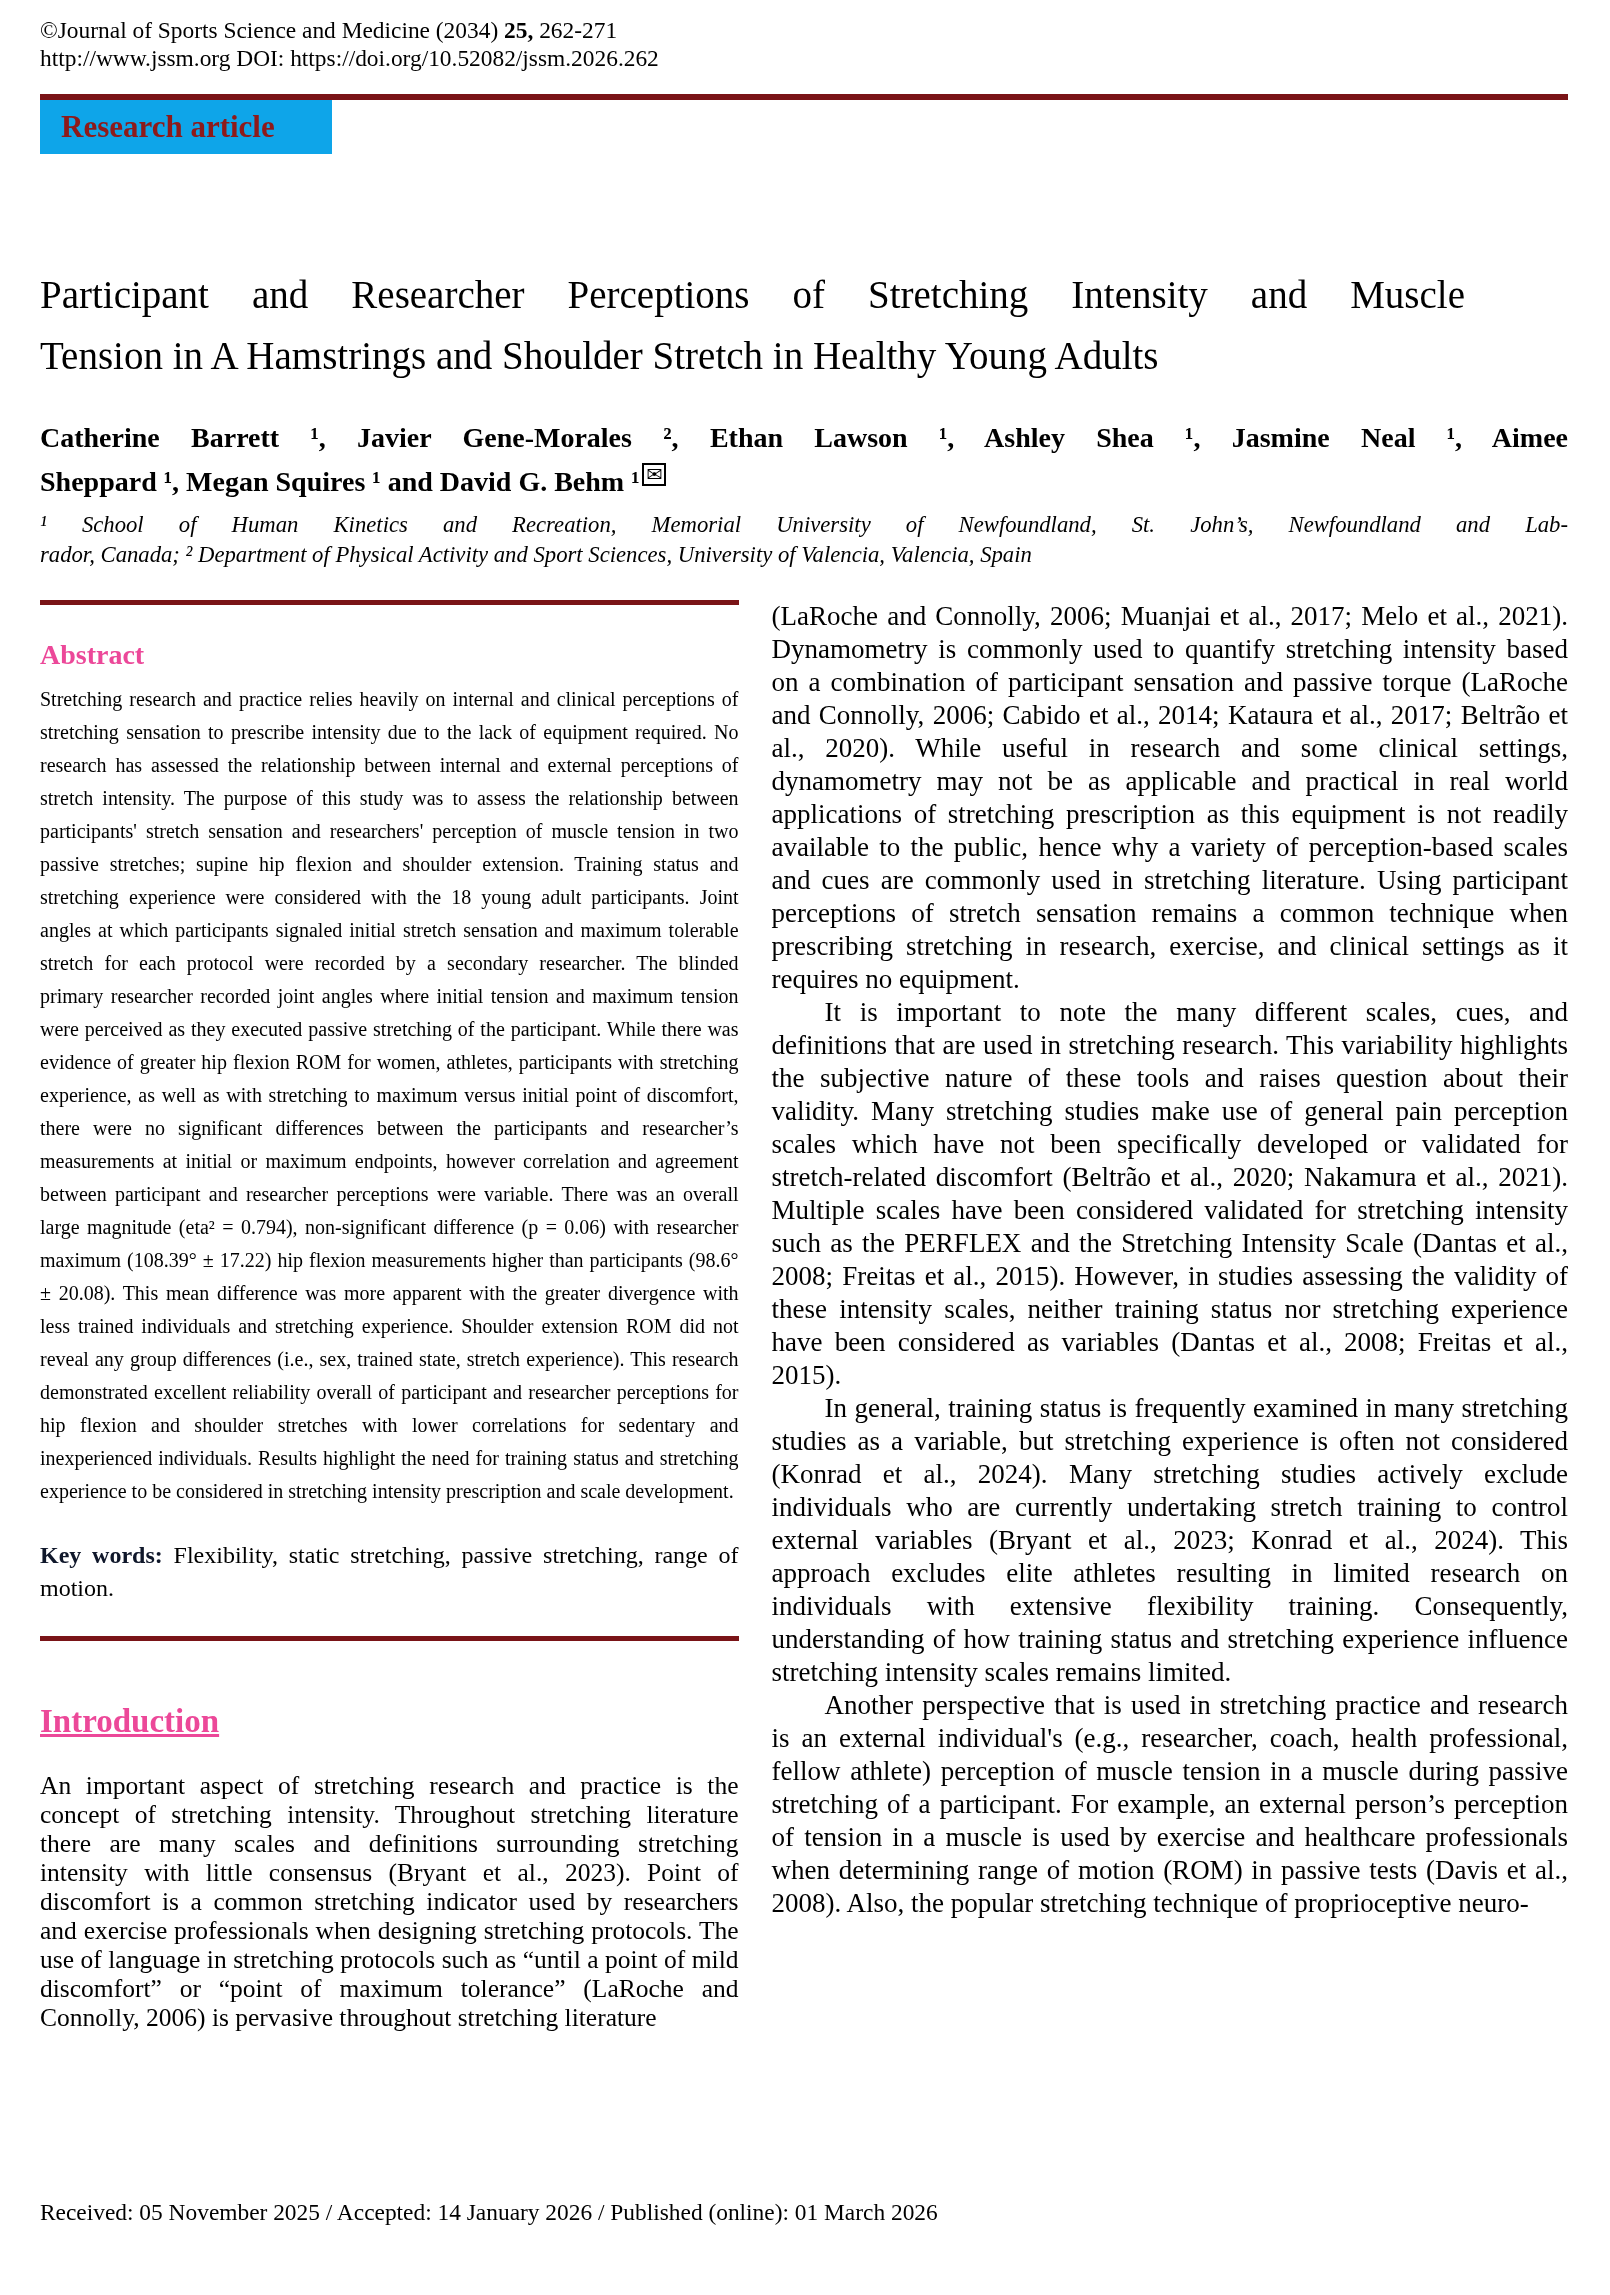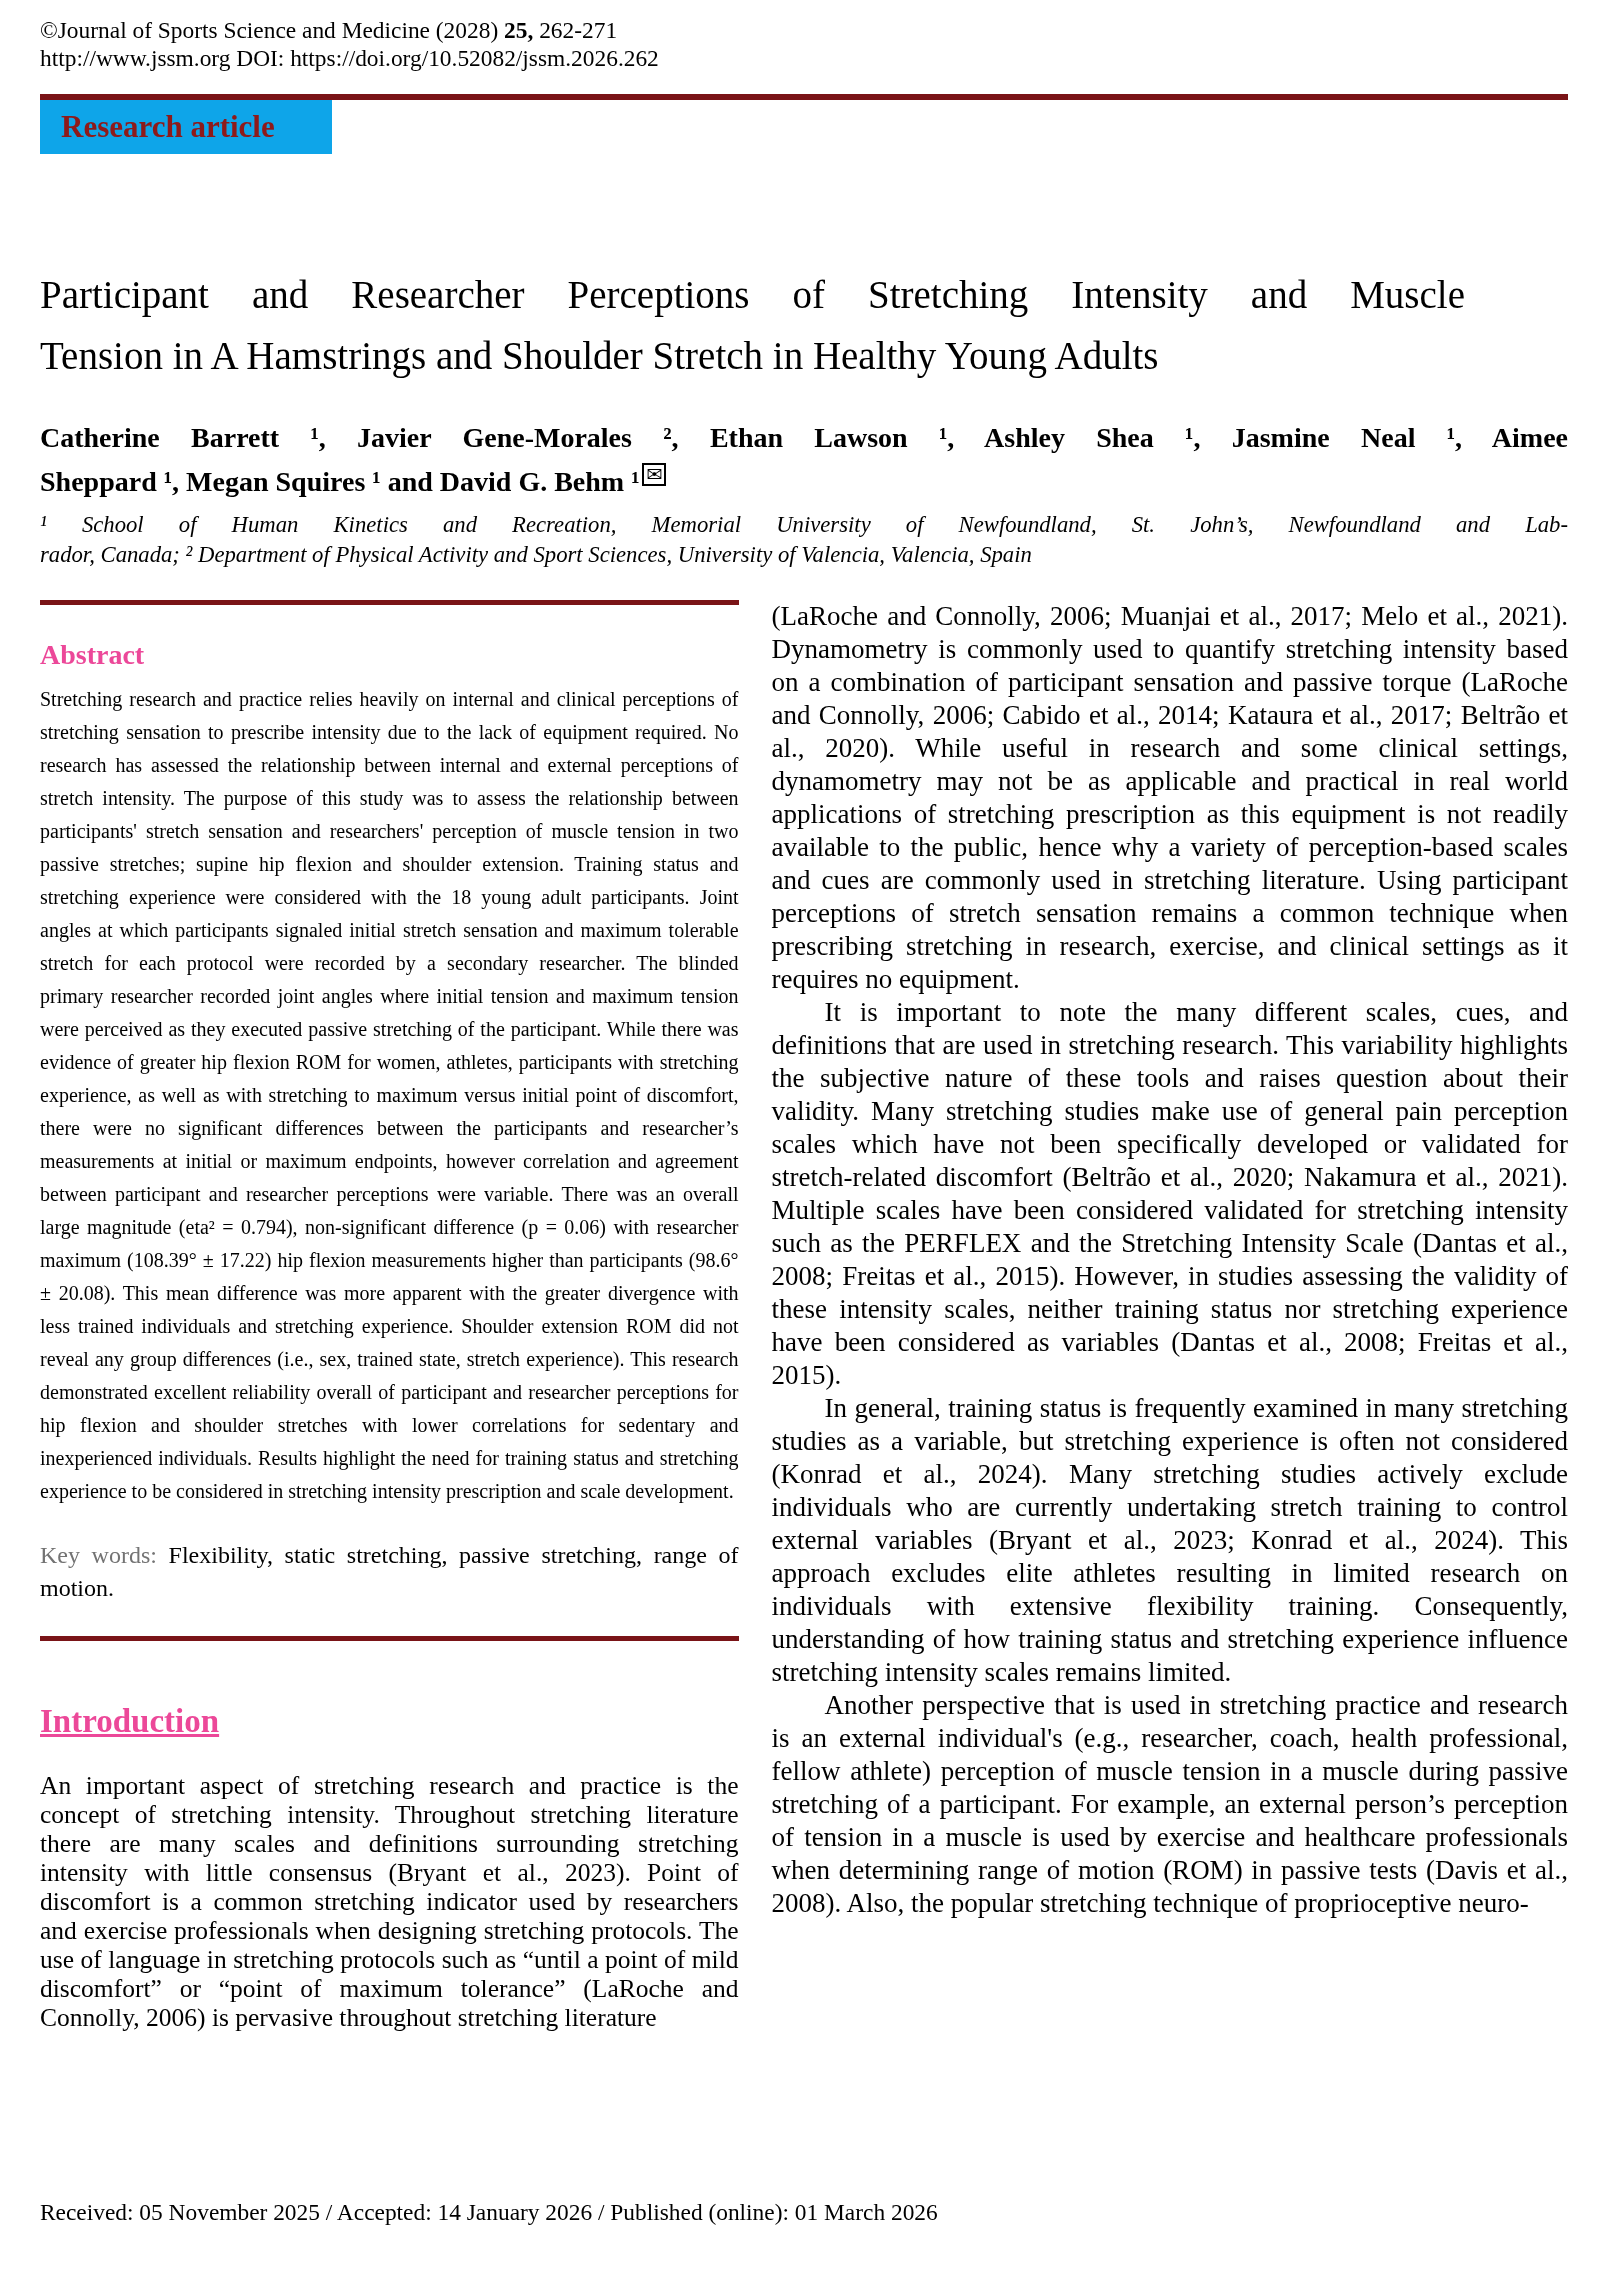--- a/index.html
+++ b/index.html
@@ -115,21 +115,21 @@
     font-size: 20px;
     line-height: 33px;
     text-align: justify;
   }
   .keywords {
     margin: 31px 0 0 0;
     font-size: 24px;
     line-height: 33px;
     text-align: justify;
   }
-  .kw-label { font-weight: normal; color: #737373; }
+  .kw-label { font-weight: bold; color: #0f172a; }
   .intro-heading {
     margin-top: 61px;
     font-size: 33px;
     line-height: 38px;
     text-decoration: underline;
   }
   .intro-left {
     margin: 31px 0 0 0;
     font-size: 25.5px;
     line-height: 29px;
@@ -150,21 +150,21 @@
     font-size: 23.4px;
     line-height: 28px;
   }
 </style>
 </head>
 <body>
 
 <div class="content">
 
   <div class="header">
-    <div><span>©Journal of Sports Science and Medicine (2028) </span><span class="vol">25,</span><span> 262-271</span></div>
+    <div><span>©Journal of Sports Science and Medicine (2034) </span><span class="vol">25,</span><span> 262-271</span></div>
     <div>http://www.jssm.org DOI: https://doi.org/10.52082/jssm.2026.262</div>
   </div>
 
   <div class="top-rule"></div>
 
   <div class="badge">
     <span>Research article</span>
   </div>
 
   <h1 class="title">

